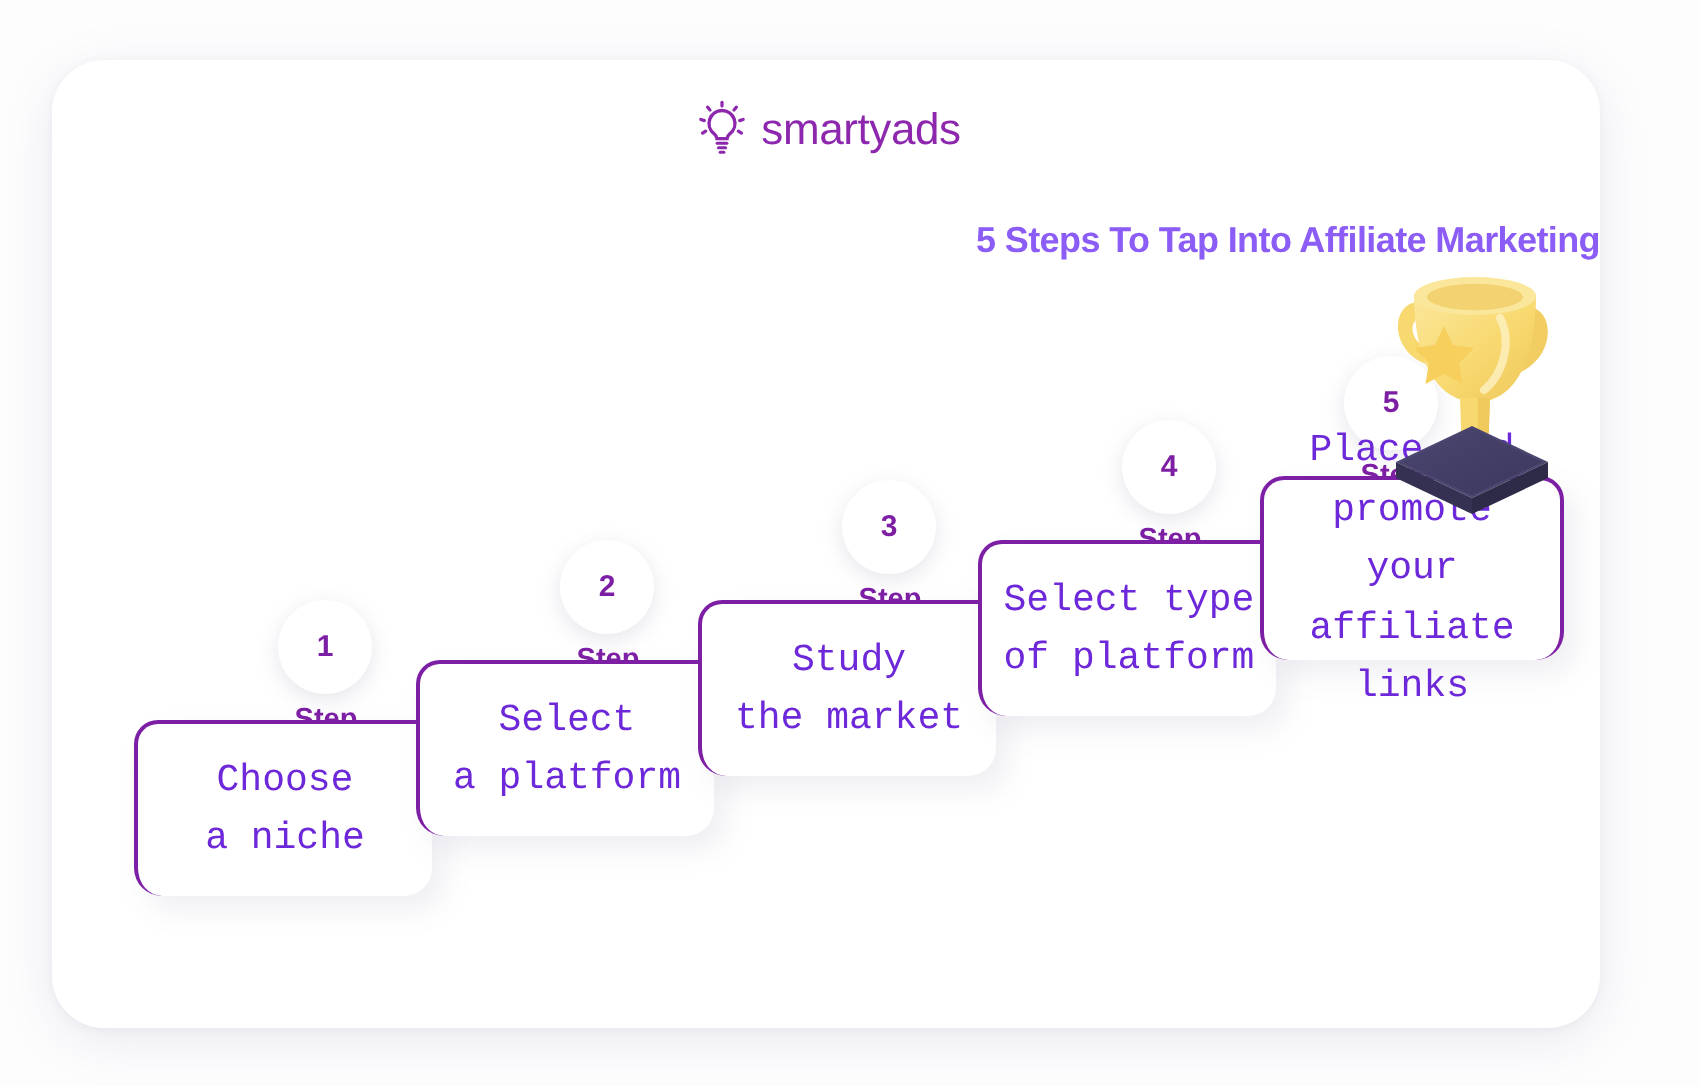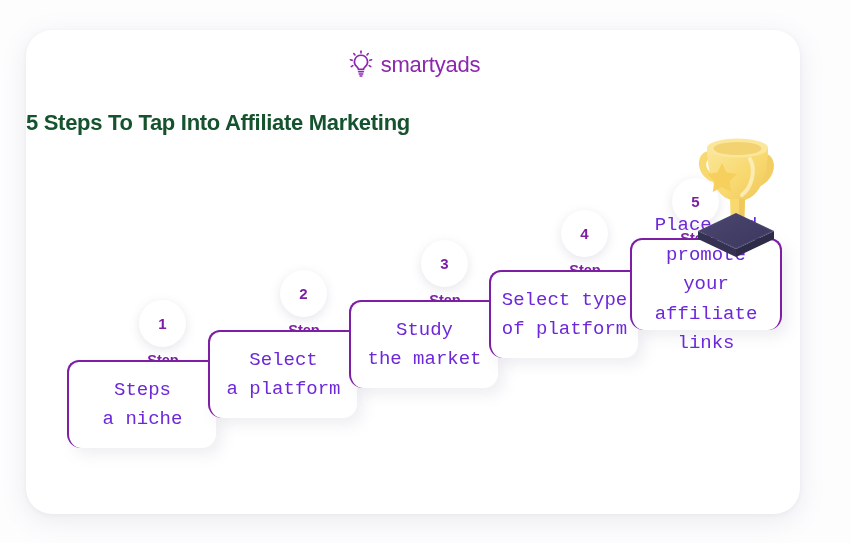--- a/index.html
+++ b/index.html
@@ -56,24 +56,24 @@
     color: #8d27ad;
     font-weight: 400;
   }
 
   
   .title {
     position: absolute;
     left: 0;
     top: 80px;
     width: 774px;
-    text-align: left;
-    font-size: 22px;
+    text-align: right;
+    font-size: 18px;
     font-weight: bold;
-    color: #14532d;
+    color: #8b5cf6;
     letter-spacing: -0.3px;
   }
 
   
   .stairs {
     position: absolute;
     left: 0;
     top: 0;
     width: 774px;
     height: 484px;
@@ -188,21 +188,21 @@
     <div class="title">5 Steps To Tap Into Affiliate Marketing</div>
 
     <div class="stairs">
 
       <div class="step" style="left:41px; top:270px;">
         <div class="step-badge" style="left:72px;">
           <span>1</span>
         </div>
         <div class="step-label" style="left:66px;">Step</div>
         <div class="step-card">
-          <span class="step-text">Steps
+          <span class="step-text">Choose
 a niche</span>
         </div>
       </div>
 
       <div class="step" style="left:182px; top:240px;">
         <div class="step-badge" style="left:72px;">
           <span>2</span>
         </div>
         <div class="step-label" style="left:66px;">Step</div>
         <div class="step-card">

